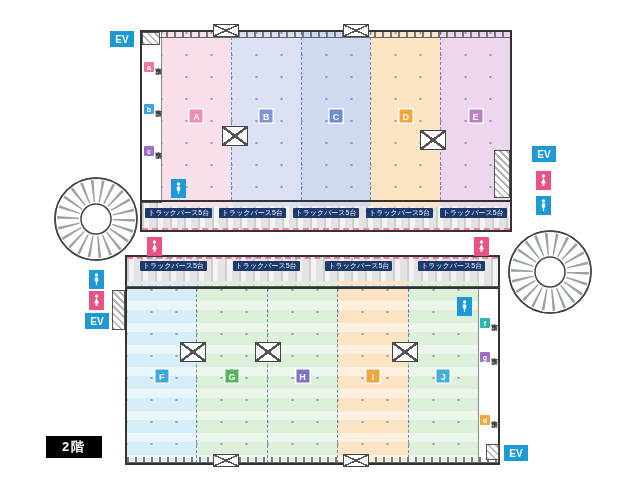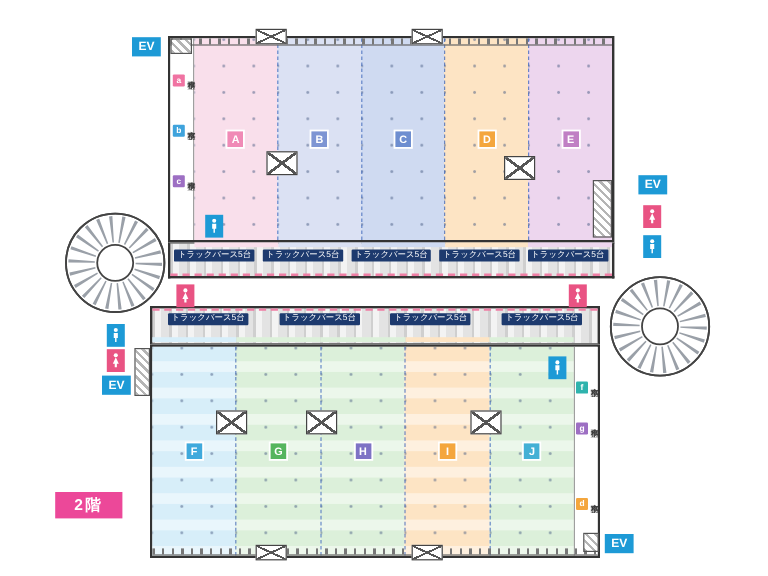--- a/index.html
+++ b/index.html
@@ -280,15 +280,15 @@
   </div>
   <div class="abs office" style="left:480px; top:352px;">
     <span class="office-letter" style="background-color: rgb(157, 111, 195);">g</span>
     <span class="office-text">事務室</span>
   </div>
   <div class="abs office" style="left:480px; top:415px;">
     <span class="office-letter" style="background-color: rgb(244, 166, 61);">d</span>
     <span class="office-text">事務室</span>
   </div>
 
-  <div class="abs floor-badge" style="left: 46px; top: 410px; background-color: #ec4899;">2階</div>
+  <div class="abs floor-badge" style="left: 46px; top: 436px; background-color: #000000;">2階</div>
 
 </div>
 
 </body></html>

